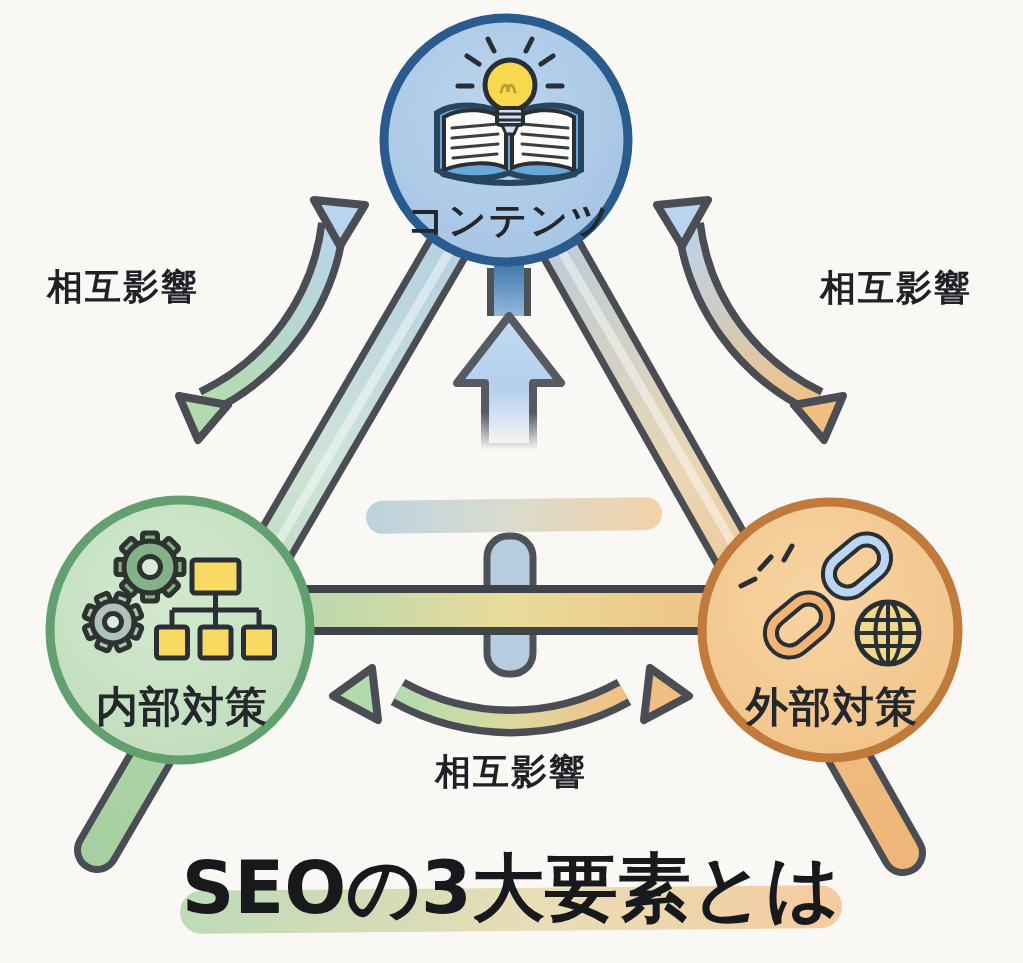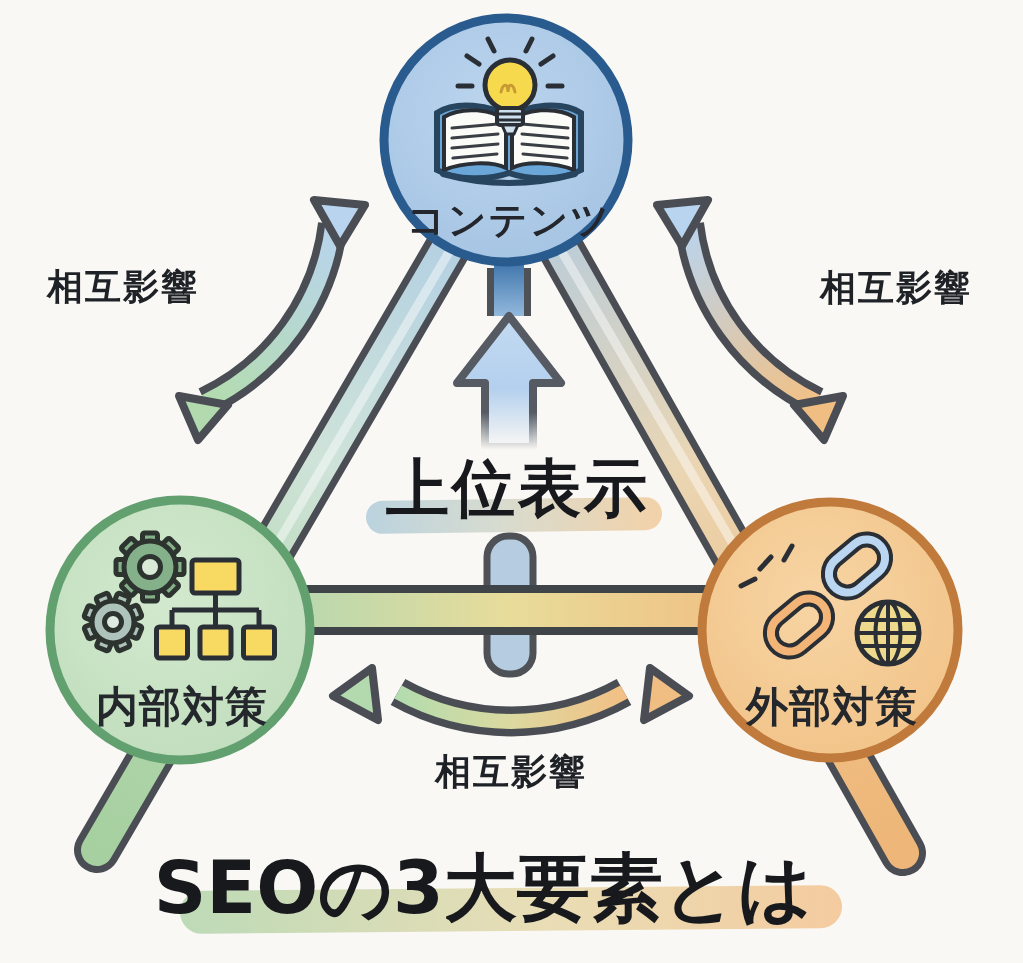--- a/index.html
+++ b/index.html
@@ -256,22 +256,21 @@
 
   <div class="hl hl-goal"></div>
   <div class="hl hl-title"></div>
 
   <div class="txt top-label" style="left:509px;top:195px;">コンテンツ</div>
 
   <div class="txt node-label" style="left:182px;top:679px;">内部対策</div>
 
   <div class="txt node-label" style="left:832px;top:679px;">外部対策</div>
 
-  <div class="txt goal-label" style="left:518px;top:446px;">上位表示</div>
 
   <div class="txt mutual-label" style="left:123px;top:263px;">相互影響</div>
 
   <div class="txt mutual-label" style="left:896px;top:264px;">相互影響</div>
 
   <div class="txt mutual-label" style="left:511px;top:748px;">相互影響</div>
 
-  <div class="txt title-label" style="left:483px;top:840px;">SEOの3大要素とは</div>
+  <div class="txt title-label" style="left:511px;top:840px;">SEOの3大要素とは</div>
 </div>
 
 </body></html>

